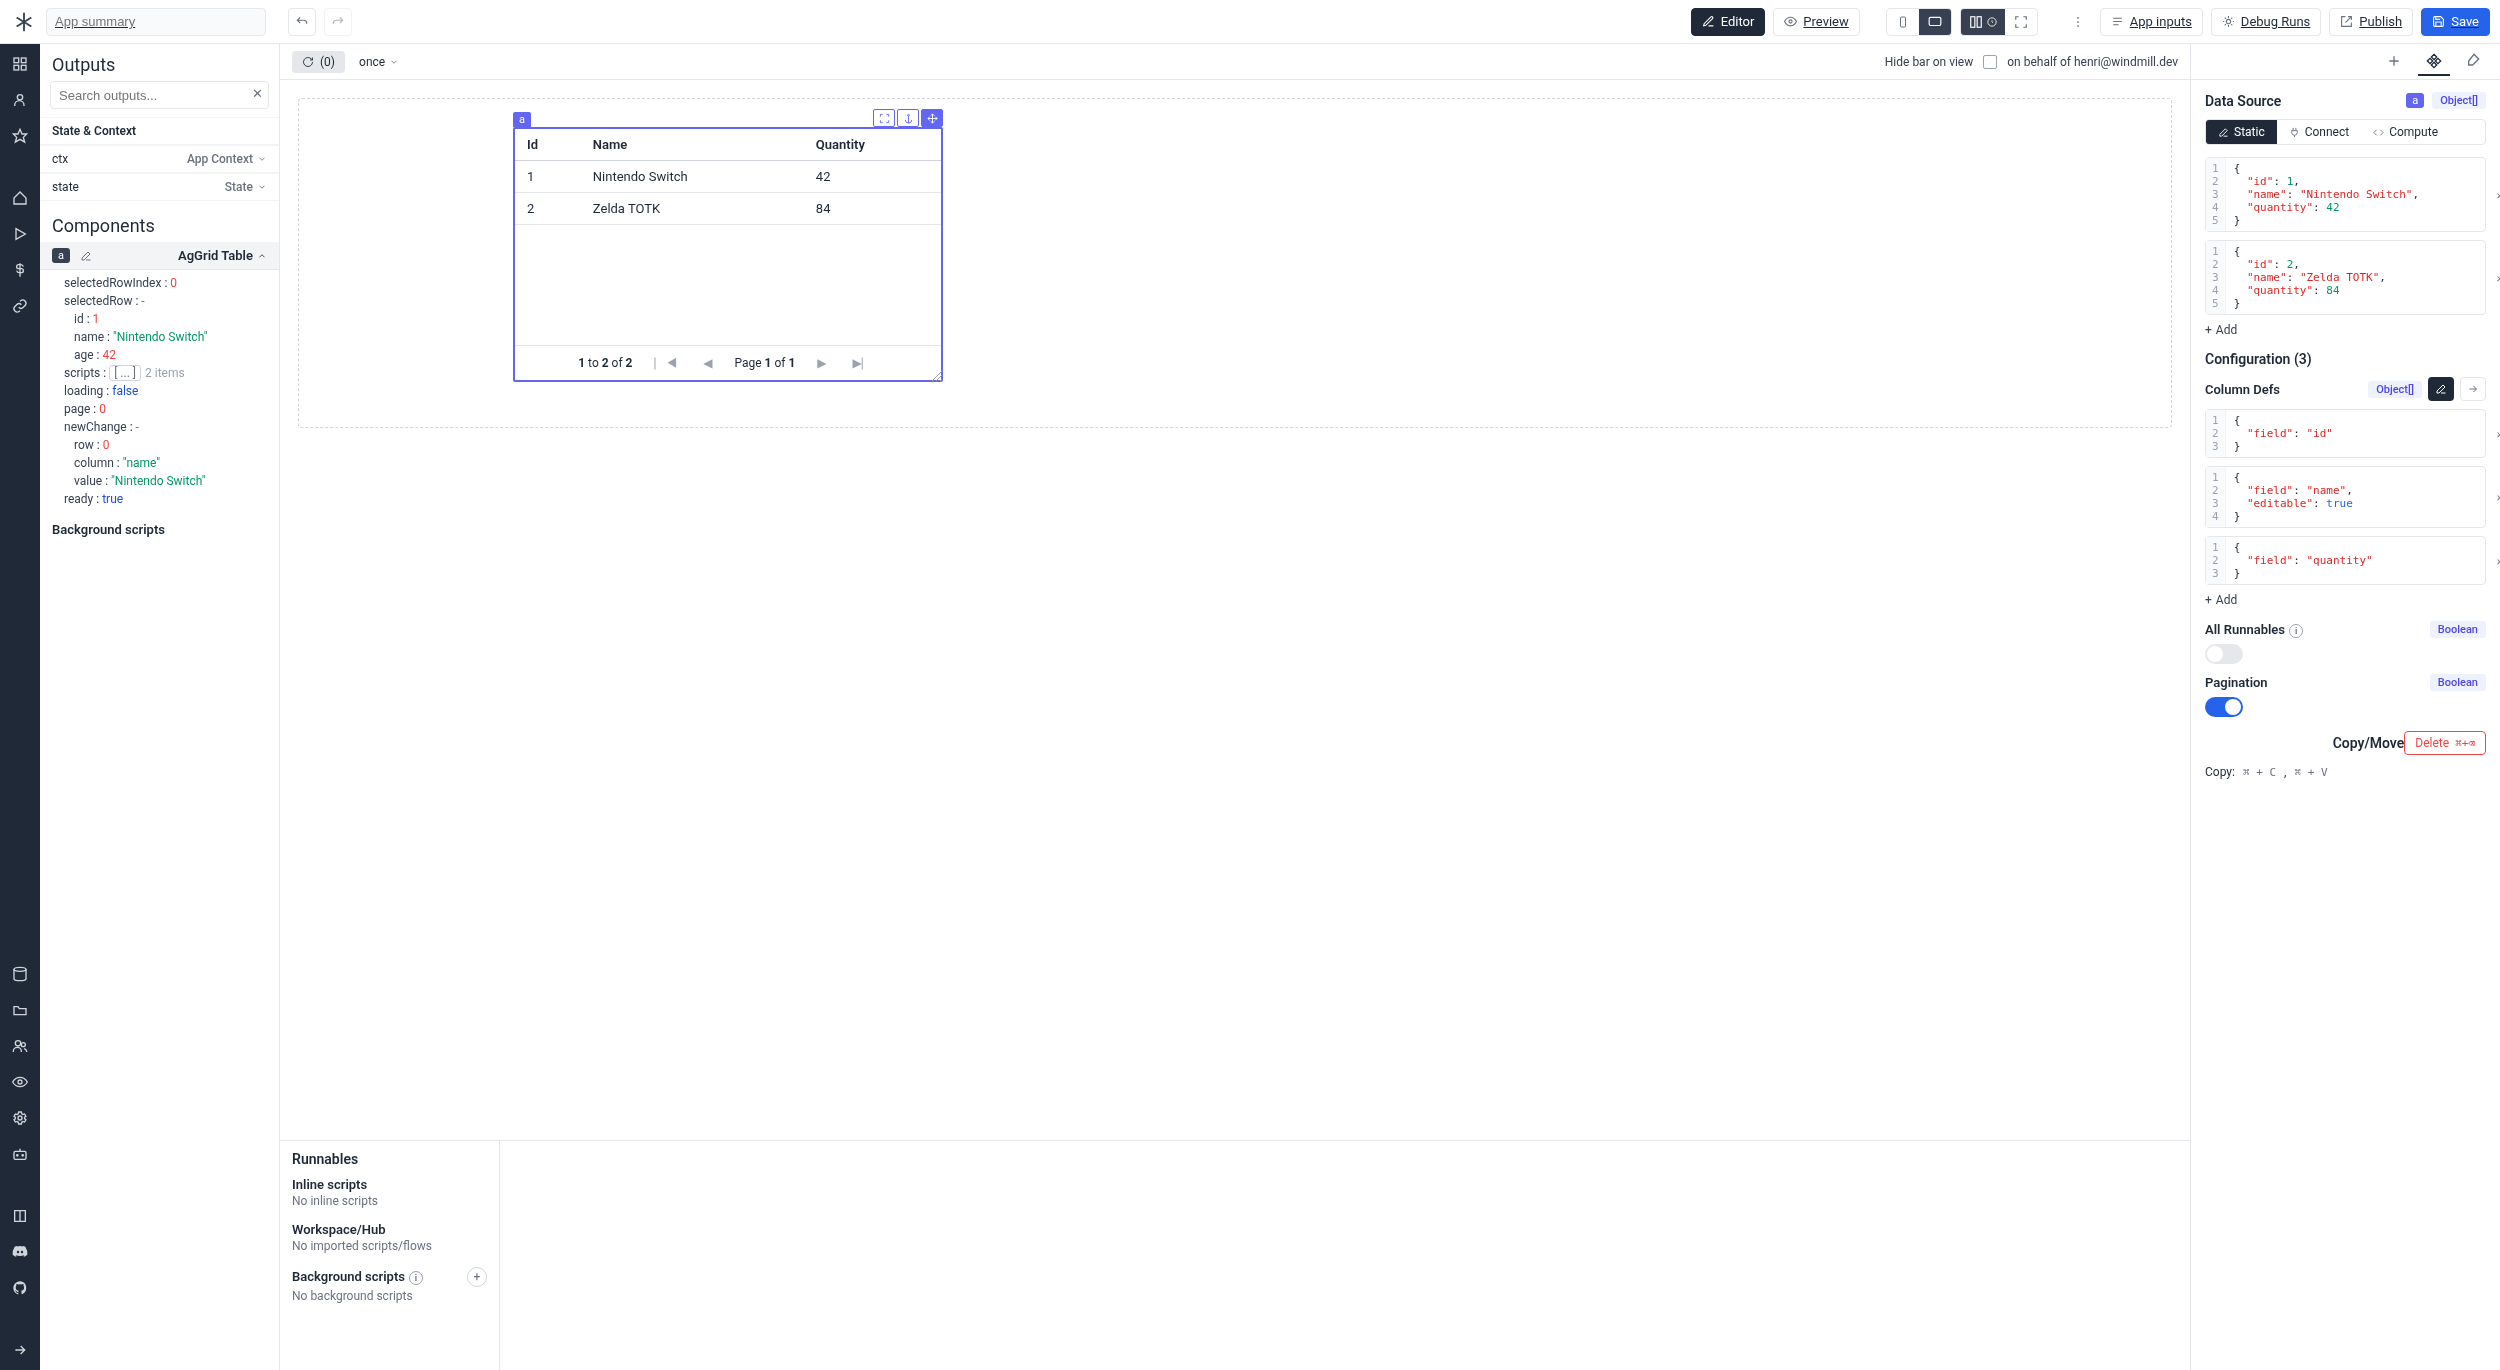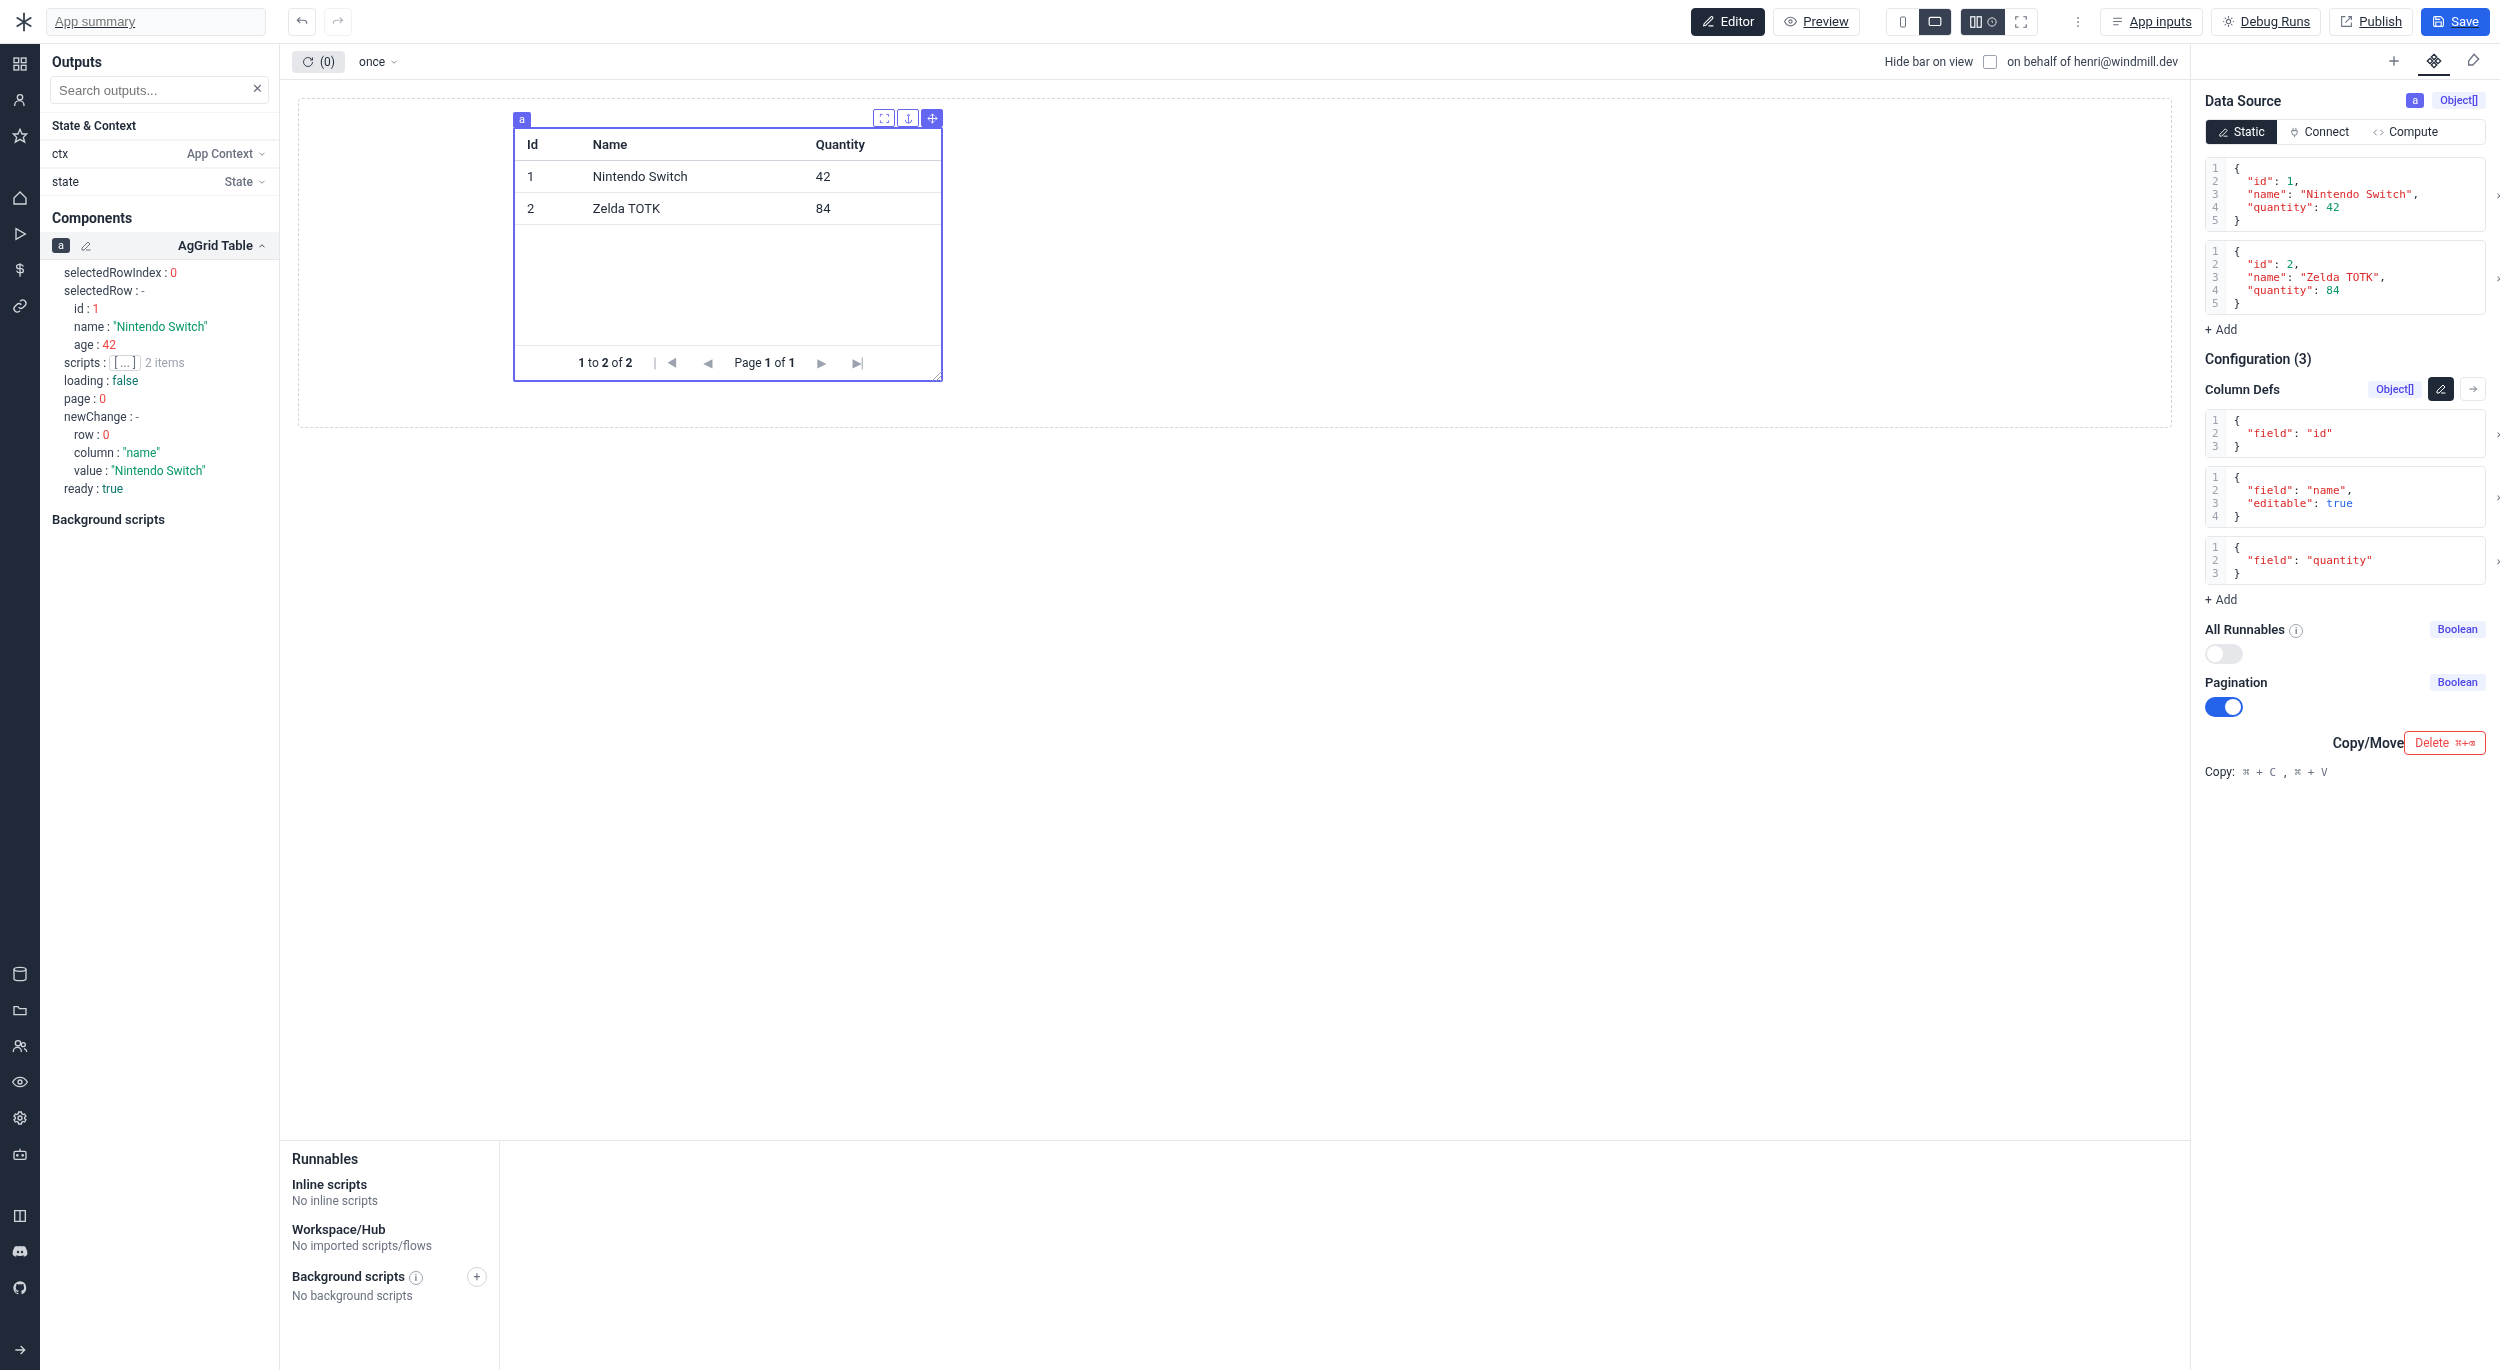--- a/index.html
+++ b/index.html
@@ -22,37 +22,37 @@
 
 .main { display: flex; flex: 1; min-height: 0; }
 
 
 .rail { width: 40px; background: #1f2937; display: flex; flex-direction: column; align-items: center; padding: 8px 0; gap: 12px; }
 .rail .rail-icon { width: 24px; height: 24px; color: #d1d5db; display: flex; align-items: center; justify-content: center; cursor: pointer; }
 .rail .rail-spacer { flex: 1; }
 
 
 .left-panel { width: 240px; border-right: 1px solid #e5e7eb; display: flex; flex-direction: column; overflow-y: auto; }
-.left-panel h3 { font-size: 14px; font-weight: 700; padding: 10px 12px 6px; }
+.left-panel h3 { font-size: 18px; font-weight: 400; padding: 10px 12px 6px; }
 .search-wrap { padding: 0 10px 8px; position: relative; }
 .search-wrap input { width: 100%; height: 28px; padding: 4px 24px 4px 8px; border: 1px solid #e5e7eb; border-radius: 4px; font-size: 13px; }
 .search-wrap .clear { position: absolute; right: 16px; top: 5px; cursor: pointer; color: #6b7280; }
 .section-row { display: flex; justify-content: space-between; align-items: center; padding: 6px 12px; font-size: 12px; border-top: 1px solid #f3f4f6; border-bottom: 1px solid #f3f4f6; cursor: pointer; }
 .section-row .label { font-weight: 600; }
 .section-row .right { color: #6b7280; display: flex; align-items: center; gap: 4px; font-size: 12px; font-weight: 500; }
 .comp-row { display: flex; align-items: center; justify-content: space-between; padding: 6px 12px; background: #f3f4f6; border-bottom: 1px solid #e5e7eb; }
 .comp-row .badge { background: #374151; color: #fff; border-radius: 3px; padding: 1px 6px; font-size: 11px; margin-right: 6px; }
 .comp-row .edit-icon { color: #6b7280; cursor: pointer; margin-left: 4px; }
 .comp-row .right { font-weight: 600; display: flex; align-items: center; gap: 4px; }
 .kv-list { padding: 4px 0 4px 14px; font-size: 12px; }
 .kv-list .kv { padding: 2px 10px; }
 .kv .k { color: #374151; }
 .kv .v-num { color: #ef4444; }
 .kv .v-str { color: #059669; }
-.kv .v-bool { color: #0f766e; }
+.kv .v-bool { color: #1d4ed8; }
 .kv .v-dash { color: #6b7280; }
 .kv .v-arr { border: 1px solid #d1d5db; border-radius: 3px; padding: 0 4px; color: #6b7280; }
 .kv .items { color: #9ca3af; margin-left: 4px; }
 .subhead { font-size: 13px; font-weight: 600; padding: 10px 12px; }
 
 
 .center { flex: 1; display: flex; flex-direction: column; min-width: 0; }
 .center-top { display: flex; align-items: center; justify-content: space-between; padding: 6px 12px; border-bottom: 1px solid #e5e7eb; height: 36px; }
 .center-top .left { display: flex; align-items: center; gap: 8px; }
 .pill { background: #e5e7eb; border-radius: 4px; padding: 4px 10px; display: flex; align-items: center; gap: 6px; font-size: 12px; }

